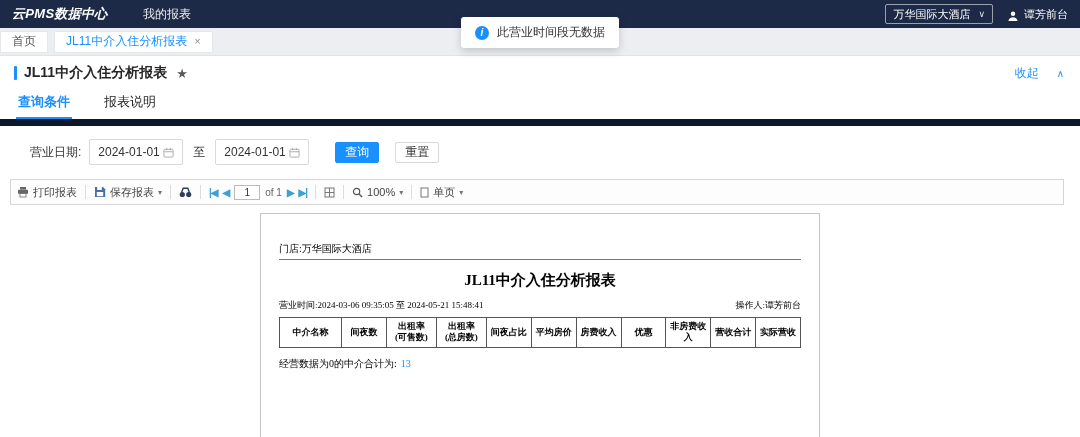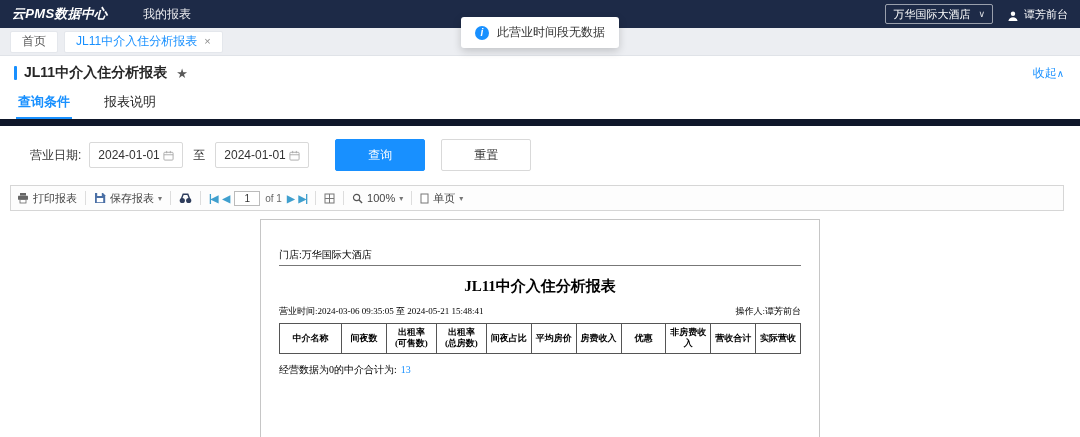--- a/index.html
+++ b/index.html
@@ -24,43 +24,43 @@
   .layout { display:flex; height:409px; }
   .sidebar { width:130px; background:#1d2a47; color:rgba(255,255,255,.88); position:relative; flex:0 0 auto; }
   .sidebar-header { display:flex; align-items:center; justify-content:space-between; padding:11px 12px; font-size:12px; }
   .watermark { position:absolute; left:8px; bottom:12px; display:flex; align-items:center; gap:6px; opacity:.55; color:#d6dbe2; }
   .wm-icon { width:19px; height:19px; border:2px solid #d6dbe2; border-radius:5px; display:flex; align-items:center; justify-content:center; font-weight:bold; font-size:12px; }
   .wm-text { font-size:16px; font-weight:bold; letter-spacing:1px; }
 
   .main { flex:1; display:flex; flex-direction:column; min-width:0; }
 
   
-  .tabbar { height:28px; background:#eceef2; border-bottom:1px solid #e0e3e8; display:flex; align-items:center; padding-left:10px; gap:6px; }
+  .tabbar { height:28px; background:#eceef2; border-bottom:1px solid #e0e3e8; display:flex; align-items:center; gap:6px; }
   .wtab { background:#fff; border:1px solid #e4e7ec; border-radius:2px; height:22px; display:flex; align-items:center; gap:7px; padding:0 11px; font-size:12px; color:#595959; cursor:pointer; white-space:nowrap; }
   .wtab.active { color:#1890ff; }
   .tab-close { font-size:11px; color:#8c8c8c; line-height:1; }
 
   
   .panel { background:#fff; flex:1; display:flex; flex-direction:column; min-height:0; }
   .title-row { display:flex; align-items:center; padding:8px 16px 2px 14px; }
   .title-mark { width:3px; height:14px; background:#1890ff; margin-right:7px; border-radius:1px; }
   .page-title { font-size:14px; font-weight:bold; color:#262626; }
   .star-icon { color:#595959; margin-left:9px; font-size:13px; cursor:pointer; }
-  .collapse-btn { margin-left:auto; color:#1890ff; font-size:12px; display:flex; align-items:center; gap:0; cursor:pointer;text-align:center; }
+  .collapse-btn { margin-left:auto; color:#1890ff; font-size:12px; display:flex; align-items:center; gap:18px; cursor:pointer;text-align:center; }
   .collapse-btn .chev2 { font-size:10px; }
 
   .query-tabs { display:flex; gap:30px; padding:0 16px; border-bottom:7px solid #0f172a; margin-top:2px; }
   .qtab { font-size:13px; padding:7px 2px 6px; color:#262626; cursor:pointer; border-bottom:2px solid transparent; }
   .qtab.active { color:#1890ff; border-bottom-color:#1890ff; font-weight:bold; }
 
   .form-row { display:flex; align-items:center; padding:13px 16px 11px 30px; gap:8px; color:#333; }
   .form-label { font-size:12px; }
   .date-input { width:94px; height:26px; border:1px solid #d9d9d9; border-radius:2px; background:#fff; display:flex; align-items:center; justify-content:space-between; padding:0 8px; font-size:12px; color:#333; cursor:pointer; }
   .to-label { font-size:12px; color:#333; margin:0 2px; }
-  .btn { height:32px; border-radius:2px; font-size:12px; padding:0 32px; cursor:pointer; }
+  .btn { height:21px; border-radius:2px; font-size:12px; padding:0 9px; cursor:pointer; }
   .btn-primary { background:#1890ff; border:1px solid #1890ff; color:#fff; margin-left:18px; }
   .btn-default { background:#fff; border:1px solid #d9d9d9; color:#333; margin-left:8px; }
 
   
   .viewer-toolbar { margin:3px 16px 0 10px; border:1px solid #d6d6d6; background:#fdfdfd; height:26px; display:flex; align-items:center; padding:0 6px; gap:5px; font-size:11px; color:#444; flex:0 0 auto; }
   .tbtn { display:flex; align-items:center; gap:4px; cursor:pointer; white-space:nowrap; }
   .sep { width:1px; height:14px; background:#ddd; margin:0 3px; }
   .navarrow { color:#3f9fce; font-size:10px; font-weight:bold; cursor:pointer; letter-spacing:-1px; }
   .page-input { width:26px; height:15px; border:1px solid #bbb; font-size:10px; text-align:center; color:#333; background:#fff; }
   .of-label { color:#666; font-size:10px; }

